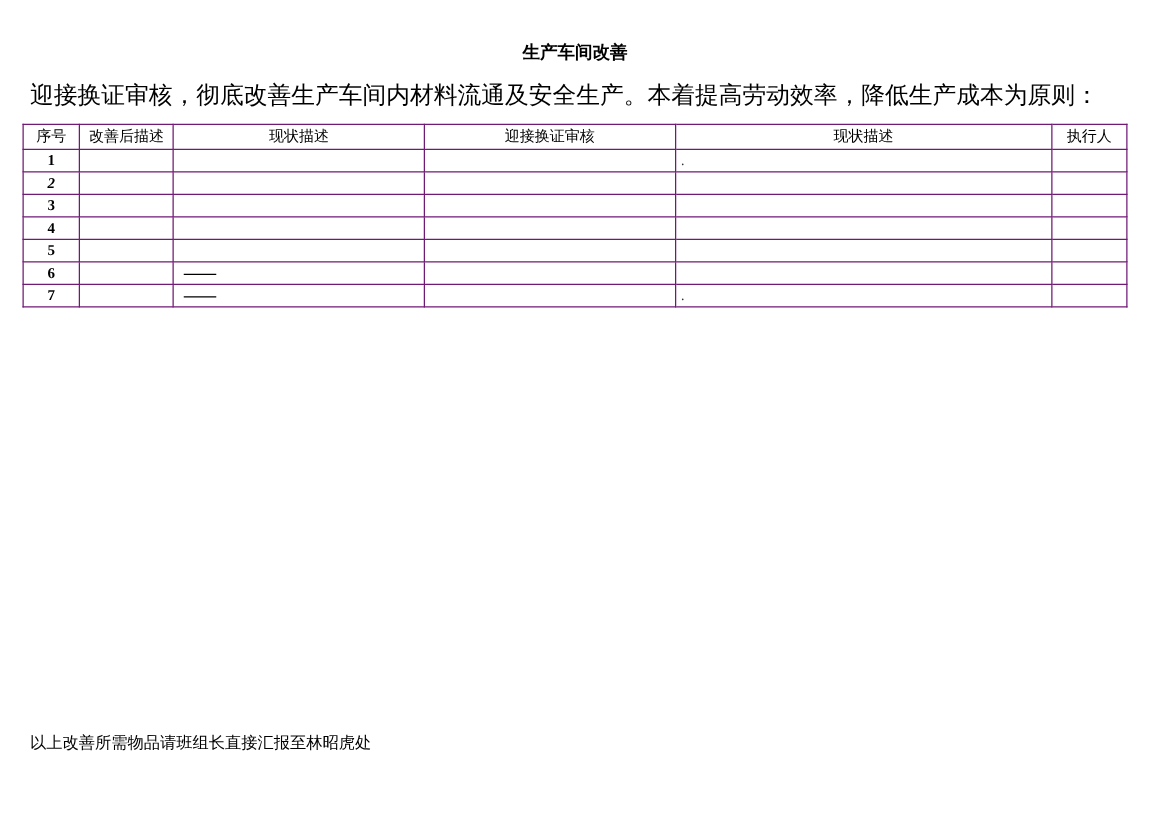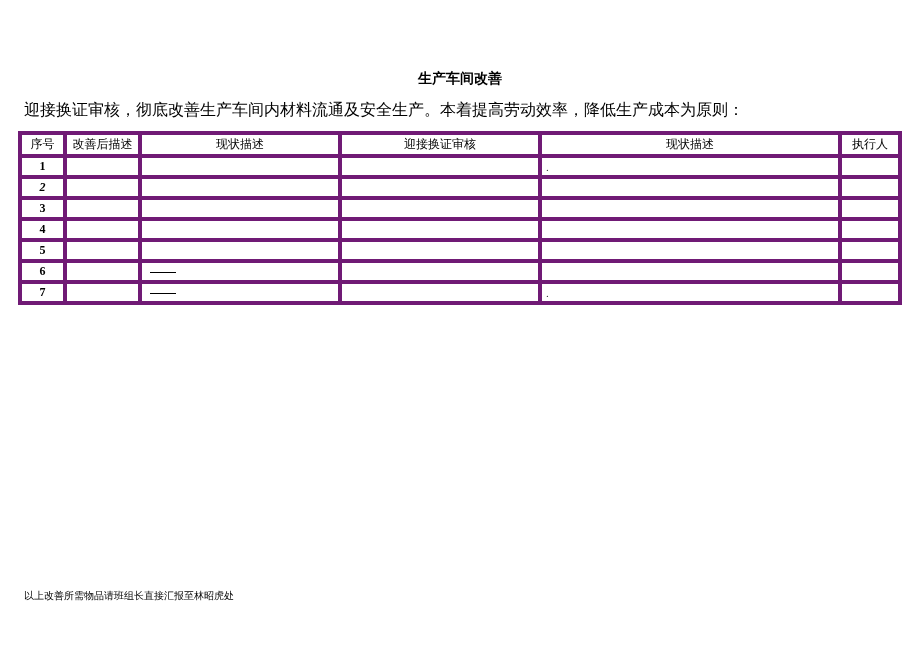--- a/index.html
+++ b/index.html
@@ -16,35 +16,35 @@
       color: #000;
       font-size: 13px;
     }
     .page {
       padding: 0 18px;
     }
     .title {
       text-align: center;
       font-weight: bold;
       font-size: 14px;
-      padding-top: 70px;
+      padding-top: 33px;
       padding-bottom: 12px;
     }
     .intro {
-      font-size: 16px;
+      font-size: 19px;
       padding-bottom: 10px;
       padding-left: 6px;
     }
     table {
       width: 100%;
       border-collapse: collapse;
       table-layout: fixed;
     }
     th, td {
-      border: 4px solid #701a75;
+      border: 1px solid #701a75;
       padding: 1px 4px;
       font-size: 12px;
       vertical-align: middle;
       height: 17px;
       overflow: hidden;
       white-space: nowrap;
     }
     th {
       font-weight: normal;
       text-align: center;
@@ -72,21 +72,21 @@
       margin-left: 4px;
     }
     .method-cell {
       font-size: 11px;
       color: #333;
     }
     .footer-note {
       position: absolute;
       bottom: 48px;
       left: 24px;
-      font-size: 10px;
+      font-size: 13px;
       margin-top: 39px;
     }
   </style>
 </head>
 <body>
 
 <div class="page">
   <div class="title">生产车间改善</div>
   <div class="intro">迎接换证审核，彻底改善生产车间内材料流通及安全生产。本着提高劳动效率，降低生产成本为原则：</div>
 

